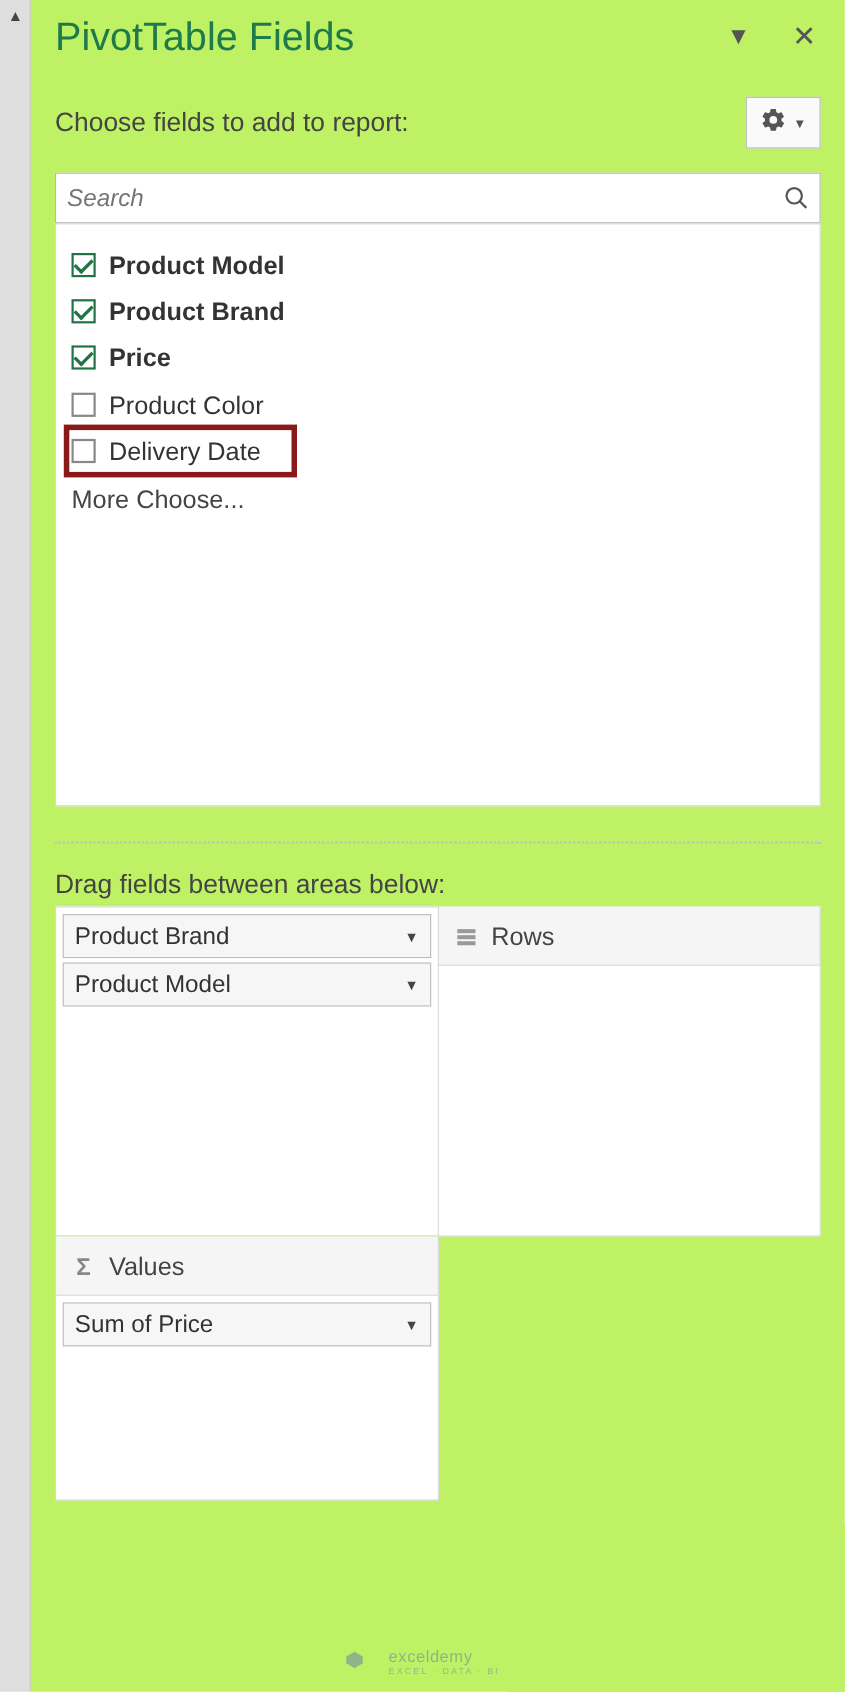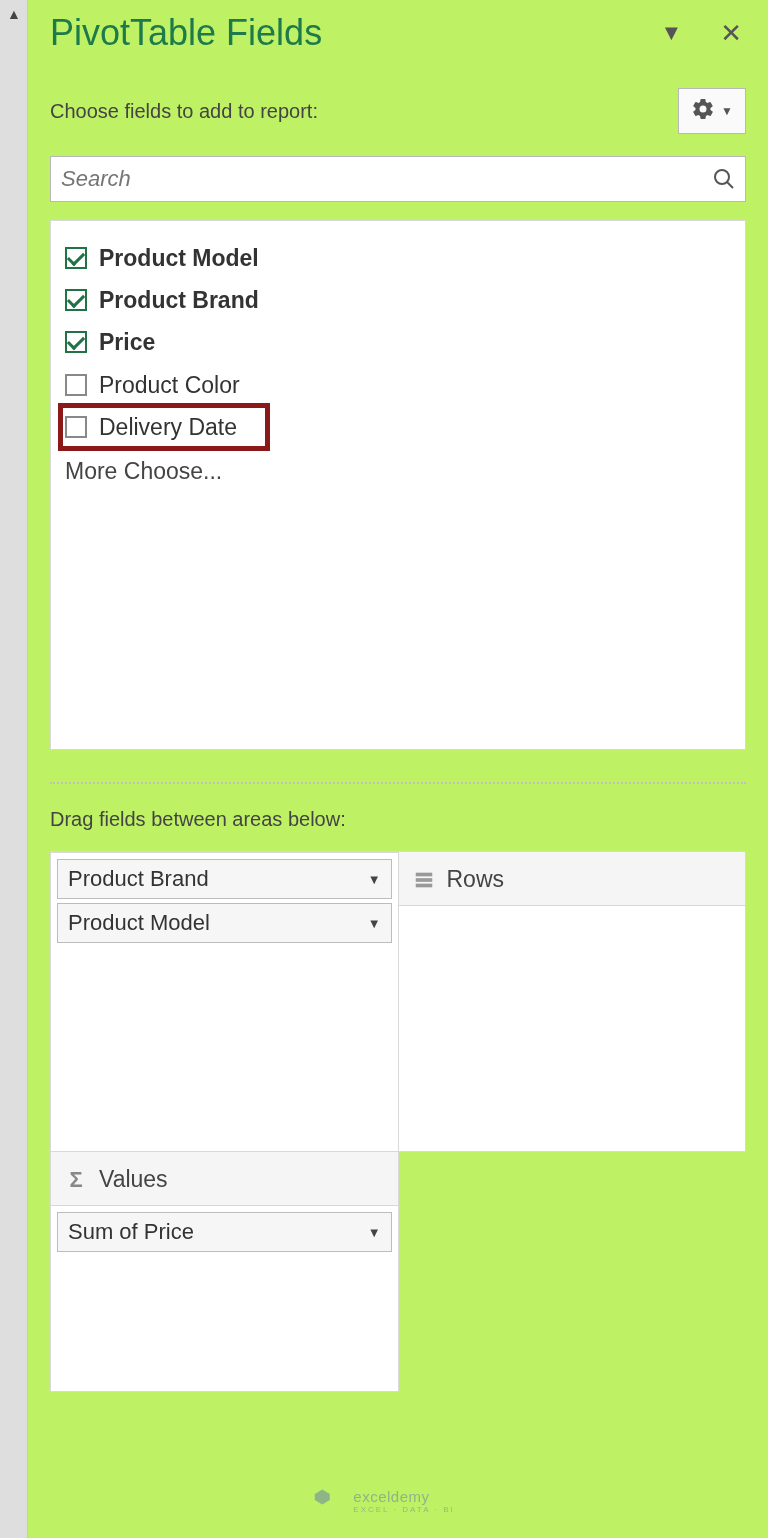--- a/index.html
+++ b/index.html
@@ -60,36 +60,35 @@
   }
   .close-btn { font-size: 26px; margin-right: 4px; }
   .instruction-row {
     display: flex;
     align-items: center;
     justify-content: space-between;
     margin-bottom: 22px;
   }
   .instruction {
     color: #444;
-    font-size: 20px;
+    font-size: 24px;
   }
   .gear-btn {
     border: 1px solid #b8b8b8;
     background: #fafafa;
     padding: 8px 12px;
     display: flex;
     align-items: center;
     gap: 6px;
     cursor: pointer;
   }
   .gear-btn svg { width: 24px; height: 24px; fill: #555; }
   .gear-caret { font-size: 12px; color: #555; }
   .search-wrap {
     position: relative;
-    margin-bottom: 18px;
   }
   .search-input {
     width: 100%;
     border: 1px solid #b8b8b8;
     background: #fff;
     padding: 8px 44px 8px 10px;
     font-size: 22px;
     font-style: italic;
     color: #888;
     outline: none;
@@ -147,22 +146,22 @@
     padding: 10px 4px 4px 4px;
     color: #444;
   }
   .divider-dotted {
     border: none;
     border-top: 2px dotted #c0c0c0;
     margin-bottom: 24px;
   }
   .drag-instruction {
     color: #444;
-    font-size: 20px;
-    margin-bottom: 20px;
+    font-size: 24px;
+    margin-bottom: 4px;
   }
   .areas-grid {
     display: grid;
     grid-template-columns: 1fr 1fr;
     grid-template-rows: 300px 240px;
     gap: 0;
     border-top: 1px solid #d8d8d8;
     border-left: 1px solid #d8d8d8;
   }
   .area-box {
@@ -201,27 +200,27 @@
     display: flex;
     align-items: center;
     justify-content: space-between;
     font-size: 22px;
     color: #333;
     cursor: pointer;
   }
   .drop-caret { font-size: 13px; color: #444; }
   .watermark {
     position: absolute;
-    bottom: 24px;
+    bottom: 14px;
     left: 50%;
     transform: translateX(-50%);
     font-size: 15px;
     color: rgba(110,140,160,0.6);
     display: flex;
-    align-items: flex-start;
+    align-items: center;
     gap: 22px;
     letter-spacing: 0.5px;
   }
   .watermark .sub { font-size: 8px; letter-spacing: 2px; display:block; color: rgba(110,140,160,0.55);}
 </style>
 </head>
 <body>
 
 <div class="scroll-track">
   <div class="scroll-up">▲</div>

